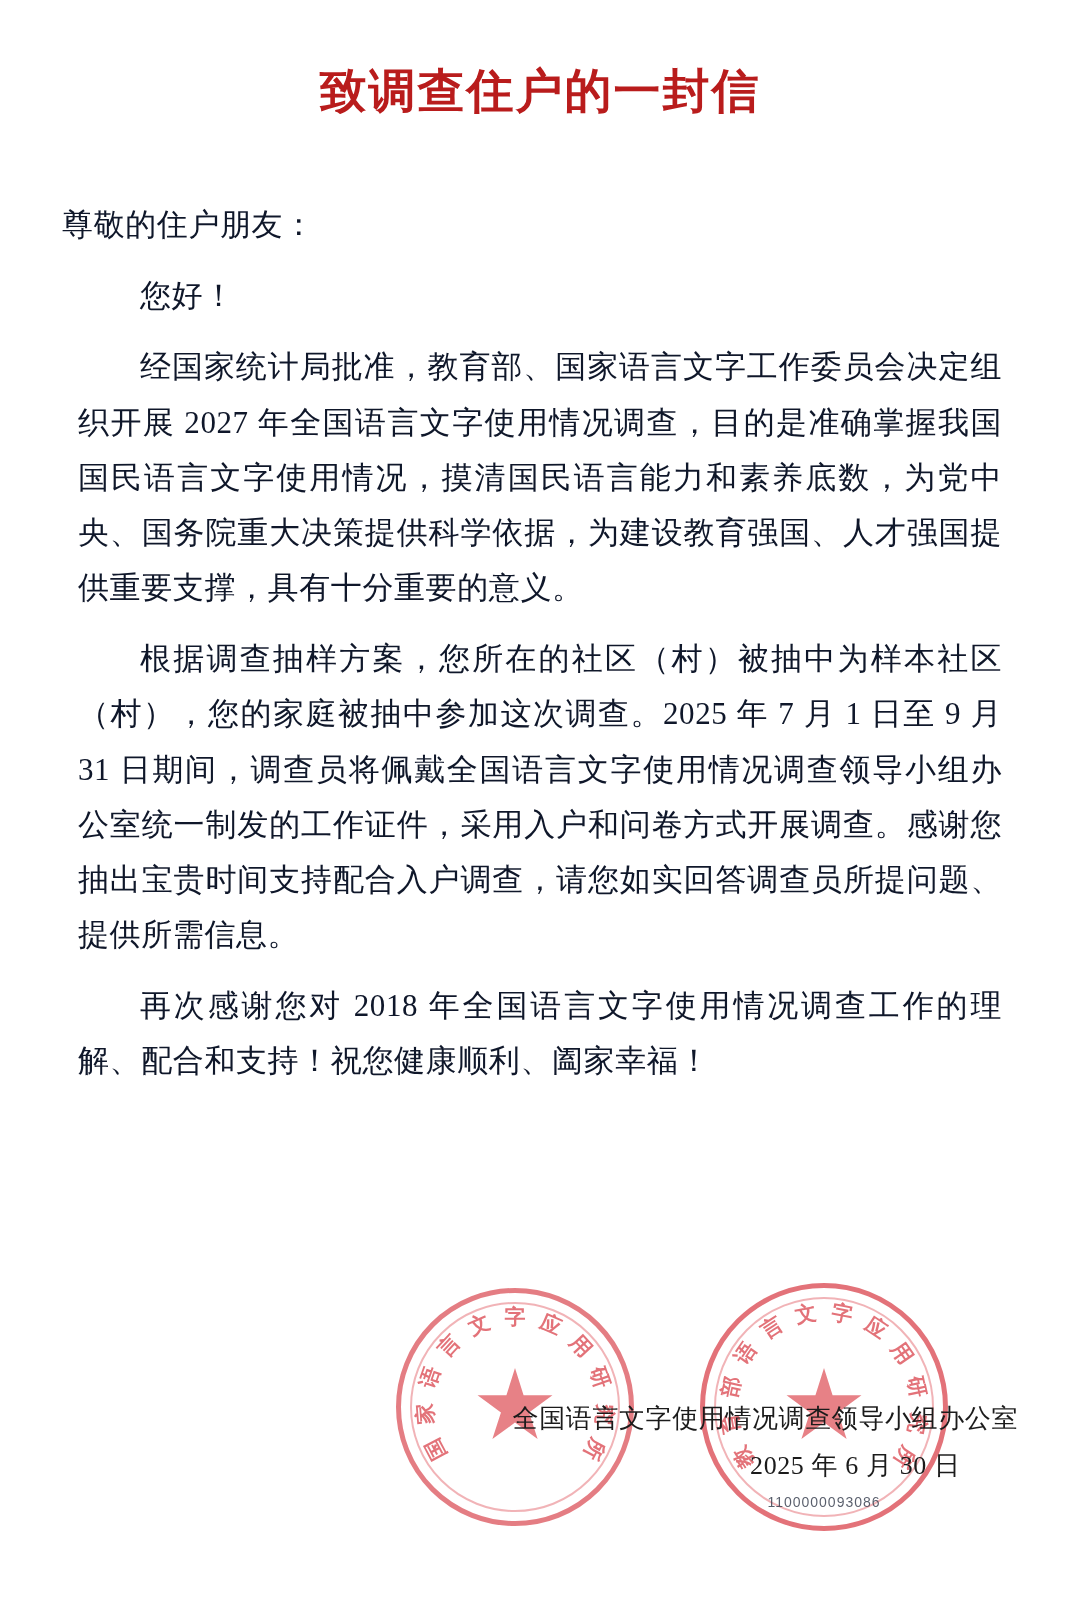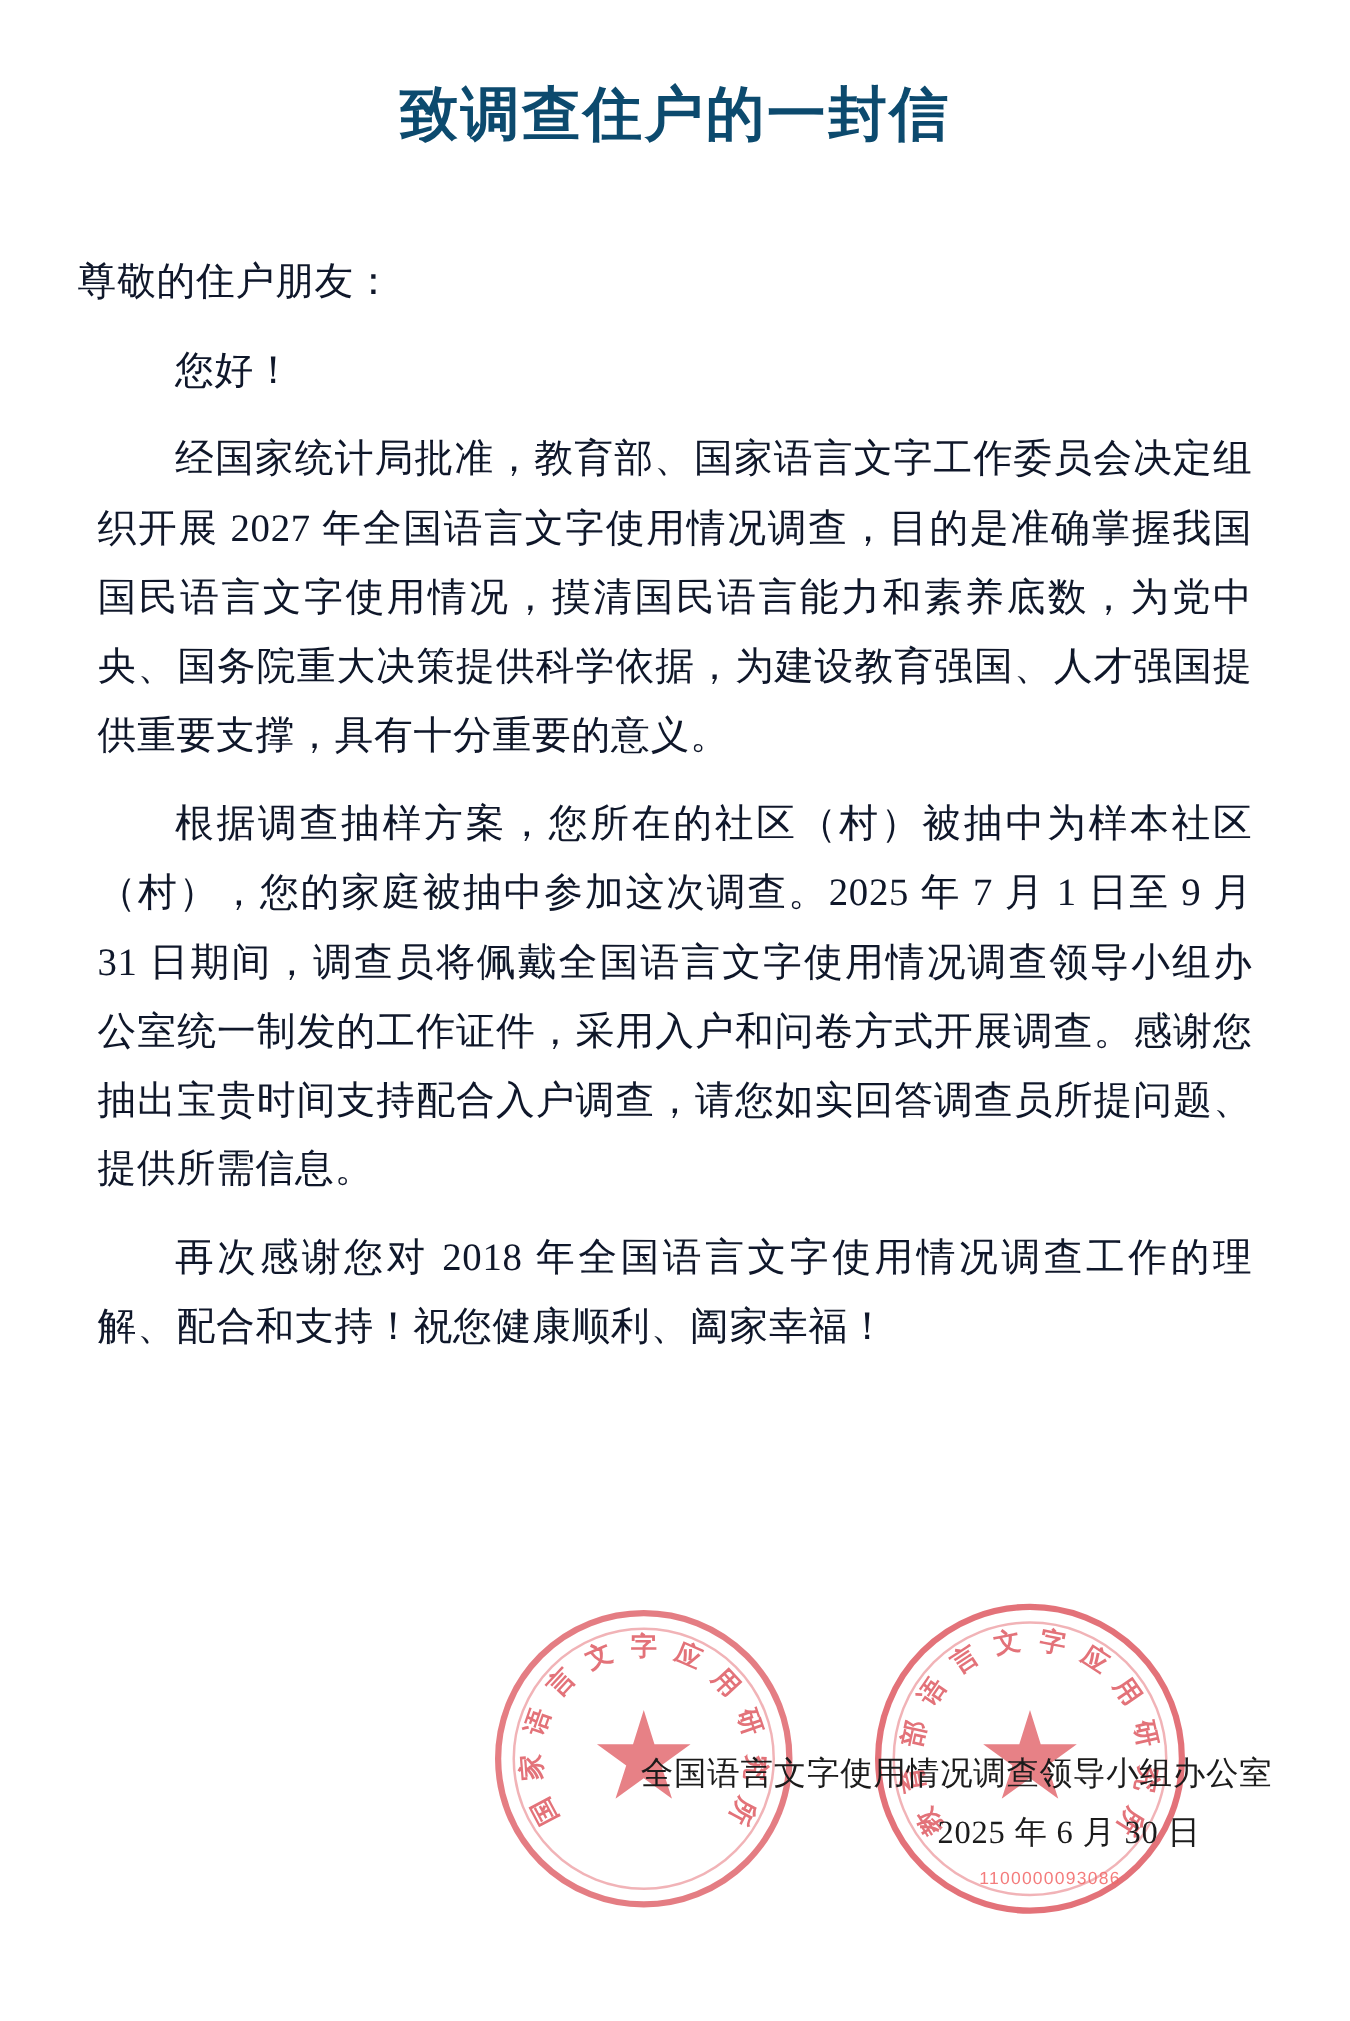--- a/index.html
+++ b/index.html
@@ -21,21 +21,21 @@
     height: 1617px;
     box-sizing: border-box;
     padding: 46px 62px 0 62px;
   }
   .doc-title {
     text-align: center;
     font-size: 47px;
     font-weight: bold;
     letter-spacing: 2px;
     margin: 14px 0 0 0;
-    color: #0c4a6e;
+    color: #b91c1c;
     font-family: "Liberation Serif", "DejaVu Serif", serif;
   }
   .body-text {
     margin-top: 74px;
     font-size: 31px;
     line-height: 1.78;
     color: #0f172a;
     letter-spacing: 0.6px;
     font-family: "Liberation Serif", "DejaVu Serif", serif;
   }
@@ -126,24 +126,23 @@
     transform-origin: 0 0;
     white-space: nowrap;
   }
   .seal-code {
     position: absolute;
     left: 50%;
     bottom: 16px;
     transform: translateX(-50%);
     font-size: 14px;
     letter-spacing: 1px;
-    color: #ef4444;
+    color: #0f172a;
     font-family: "Liberation Sans", sans-serif;
     opacity: 0.85;
-    margin-left: 16px;
   }
 </style>
 </head>
 <body>
 
 <div class="page">
 
   <h1 class="doc-title">致调查住户的一封信</h1>
 
   <div class="body-text">

